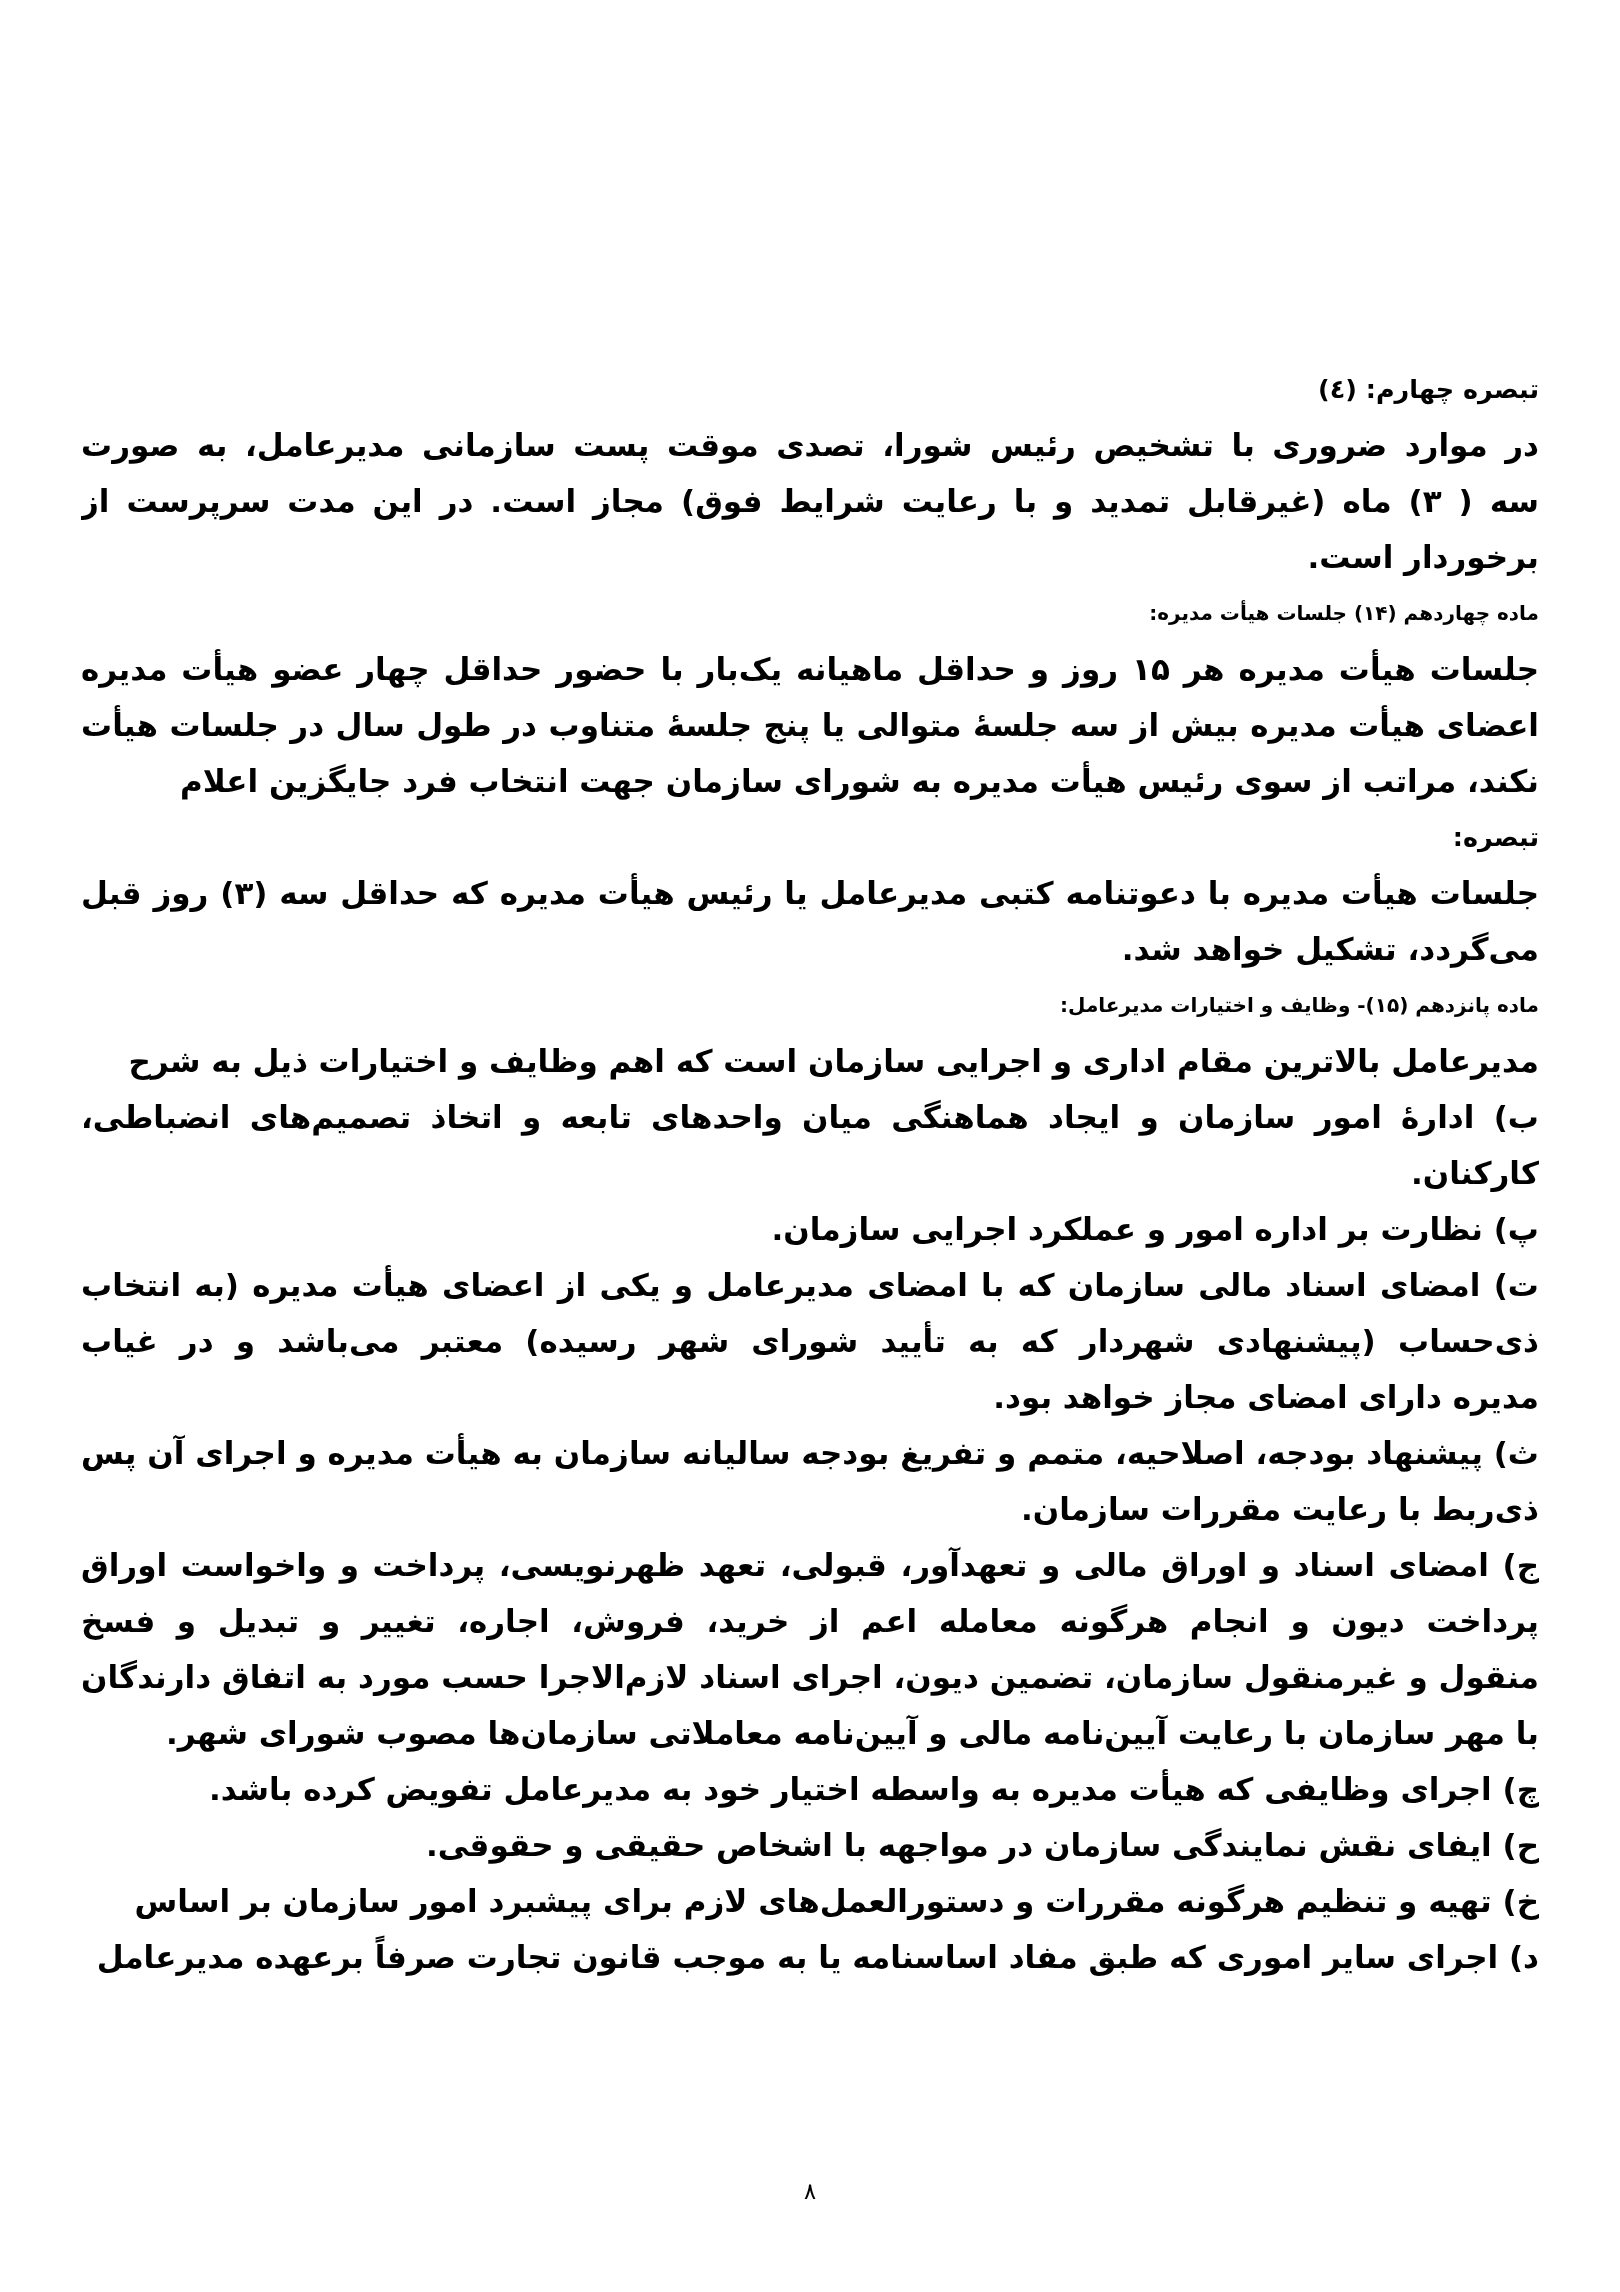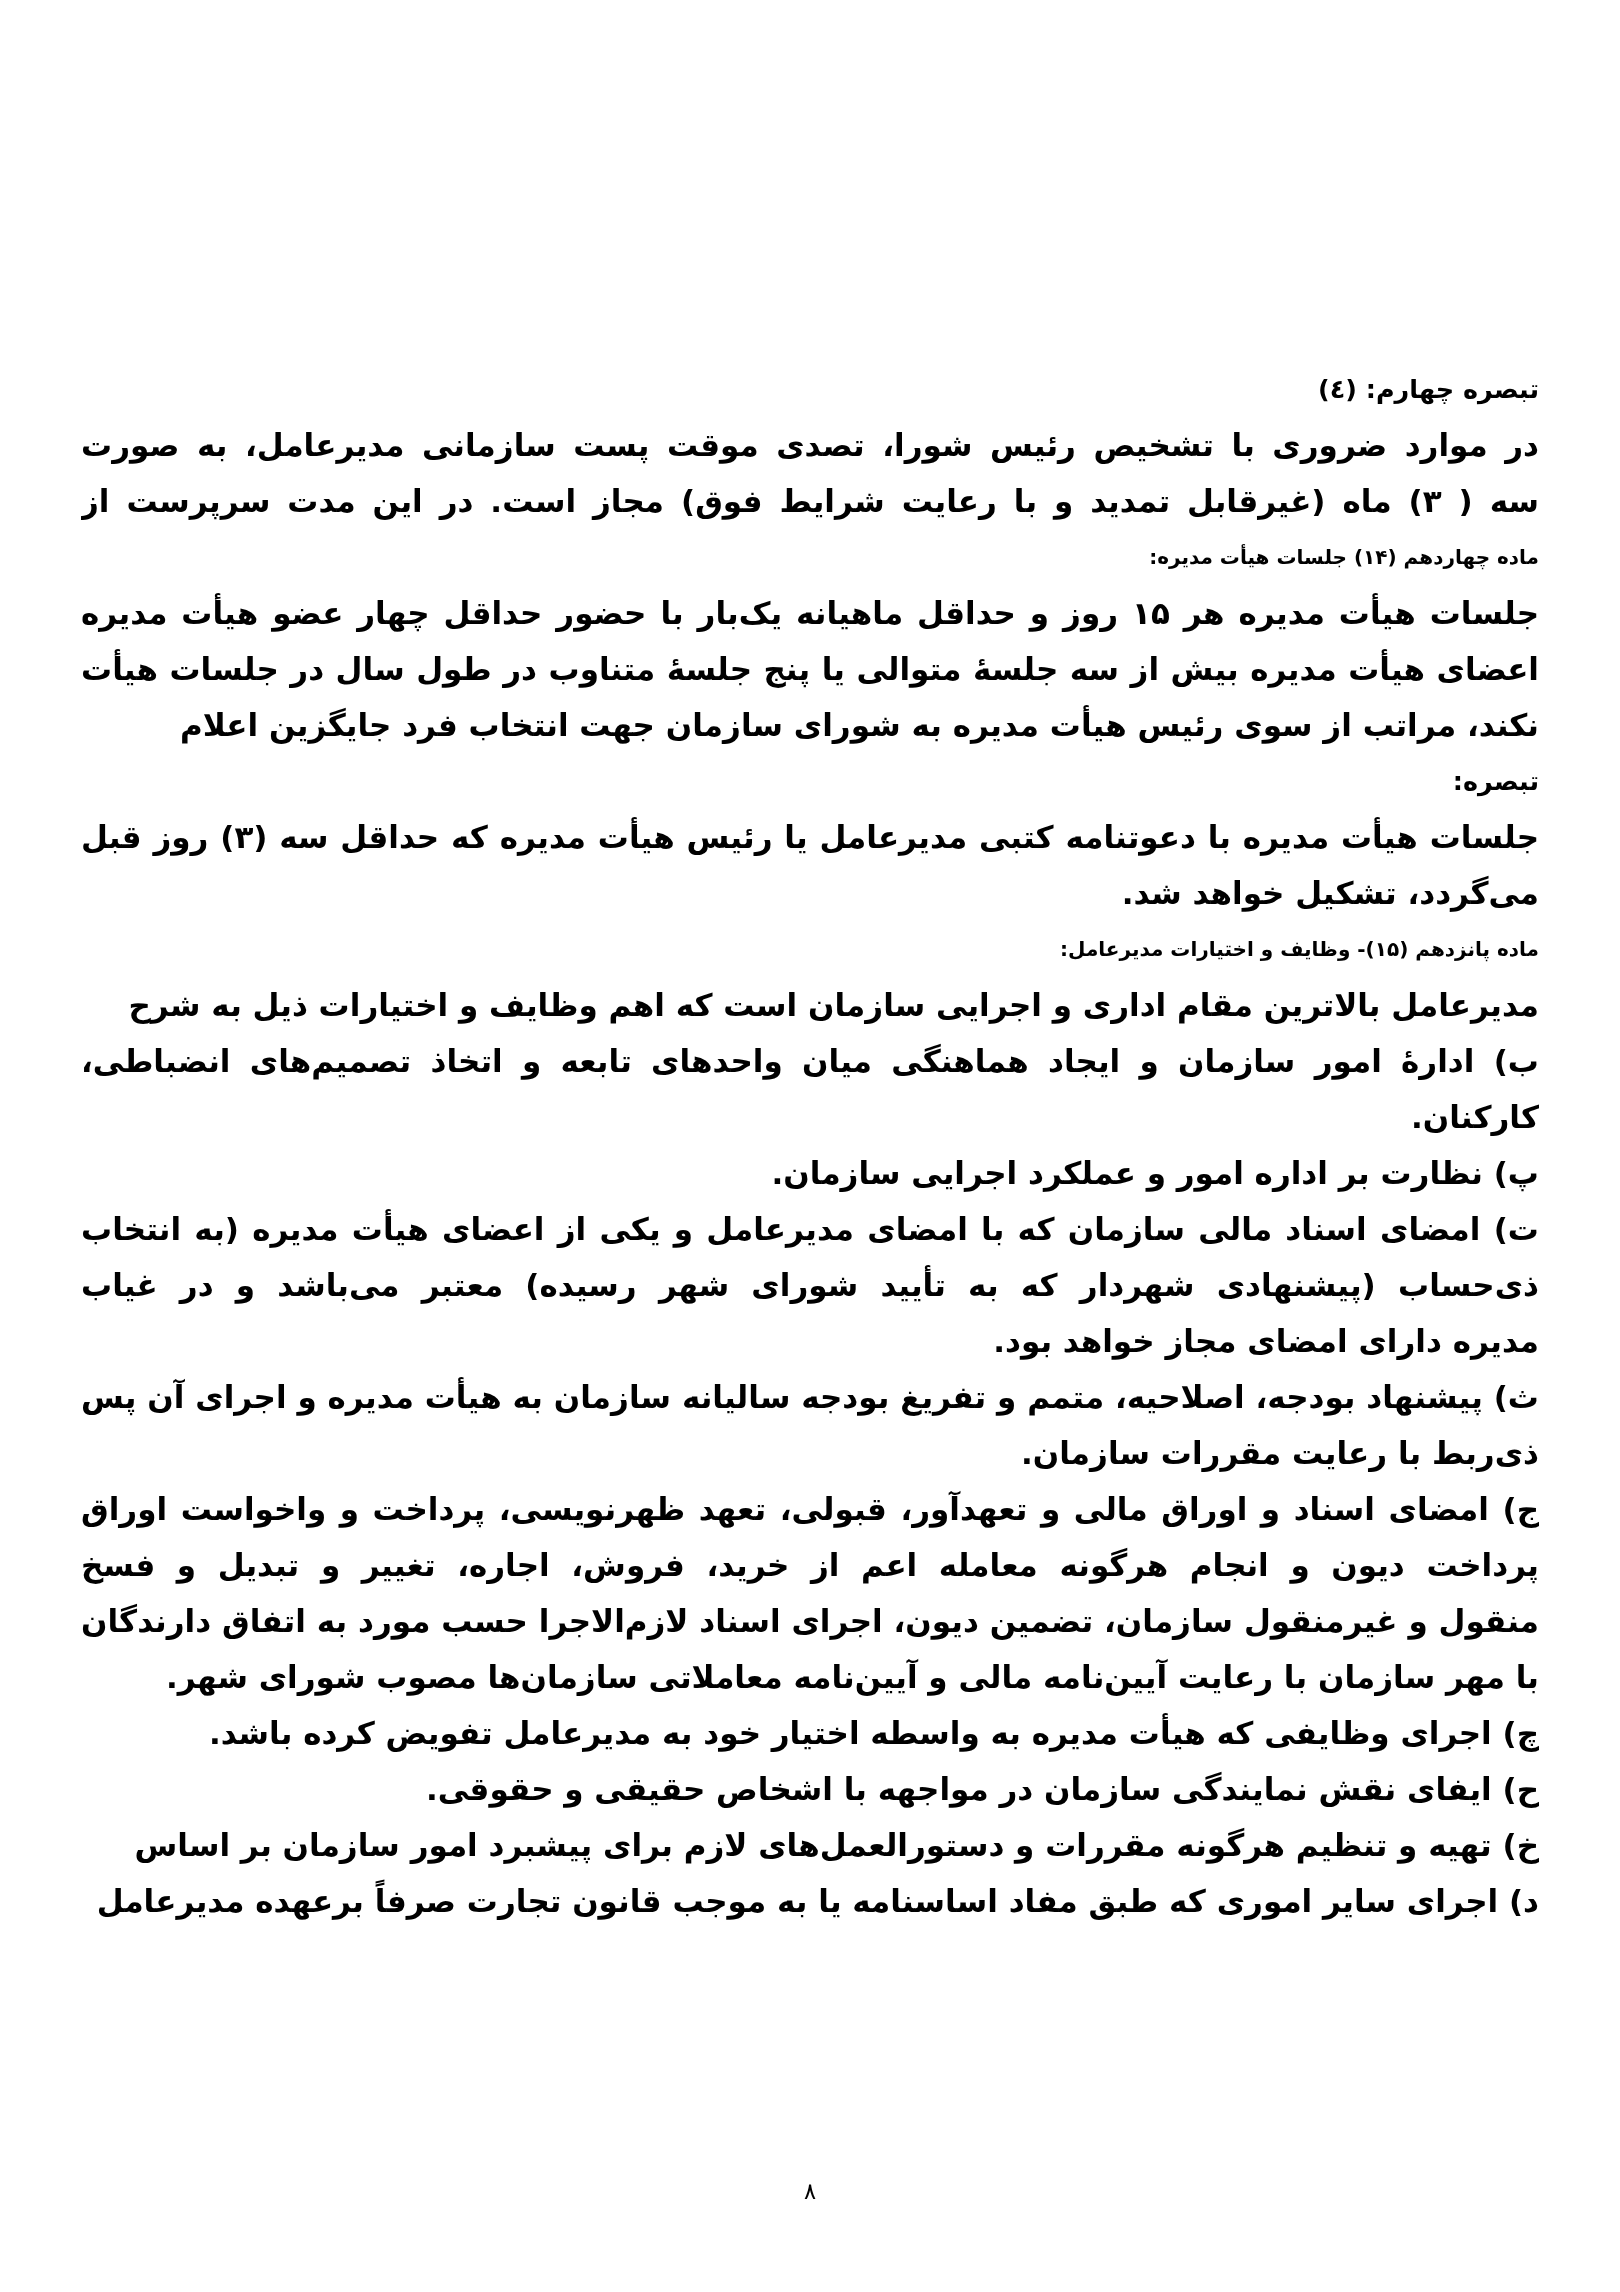--- a/index.html
+++ b/index.html
@@ -59,20 +59,21 @@
   }
 </style>
 </head>
 <body>
 
 <div class="page">
   <div class="content">
       <div class="line subheading">تبصره چهارم: (٤)</div>
       <div class="line body justify">در موارد ضروری با تشخیص رئیس شورا، تصدی موقت پست سازمانی مدیرعامل، به صورت سرپرستی برای حداکثر</div>
       <div class="line body justify">سه ( ۳) ماه (غیرقابل تمدید و با رعایت شرایط فوق) مجاز است. در این مدت سرپرست از اختیارات کامل مدیرعامل</div>
+      <div class="line body">برخوردار است.</div>
       <div class="line heading">ماده چهاردهم (۱۴) جلسات هیأت مدیره:</div>
       <div class="line body justify">جلسات هیأت مدیره هر ۱۵ روز و حداقل ماهیانه یک‌بار با حضور حداقل چهار عضو هیأت مدیره تشکیل می‌شود و</div>
       <div class="line body justify">اعضای هیأت مدیره بیش از سه جلسهٔ متوالی یا پنج جلسهٔ متناوب در طول سال در جلسات هیأت مدیره شرکت</div>
       <div class="line body">نکند، مراتب از سوی رئیس هیأت مدیره به شورای سازمان جهت انتخاب فرد جایگزین اعلام خواهد شد.</div>
       <div class="line subheading">تبصره:</div>
       <div class="line body justify">جلسات هیأت مدیره با دعوتنامه کتبی مدیرعامل یا رئیس هیأت مدیره که حداقل سه (۳) روز قبل از جلسه ارسال</div>
       <div class="line body">می‌گردد، تشکیل خواهد شد.</div>
       <div class="line heading">ماده پانزدهم (۱۵)- وظایف و اختیارات مدیرعامل:</div>
       <div class="line body">مدیرعامل بالاترین مقام اداری و اجرایی سازمان است که اهم وظایف و اختیارات ذیل به شرح زیر است:</div>
       <div class="line body justify">ب) ادارهٔ امور سازمان و ایجاد هماهنگی میان واحدهای تابعه و اتخاذ تصمیم‌های انضباطی، تشویق و تنبیه درباره</div>

